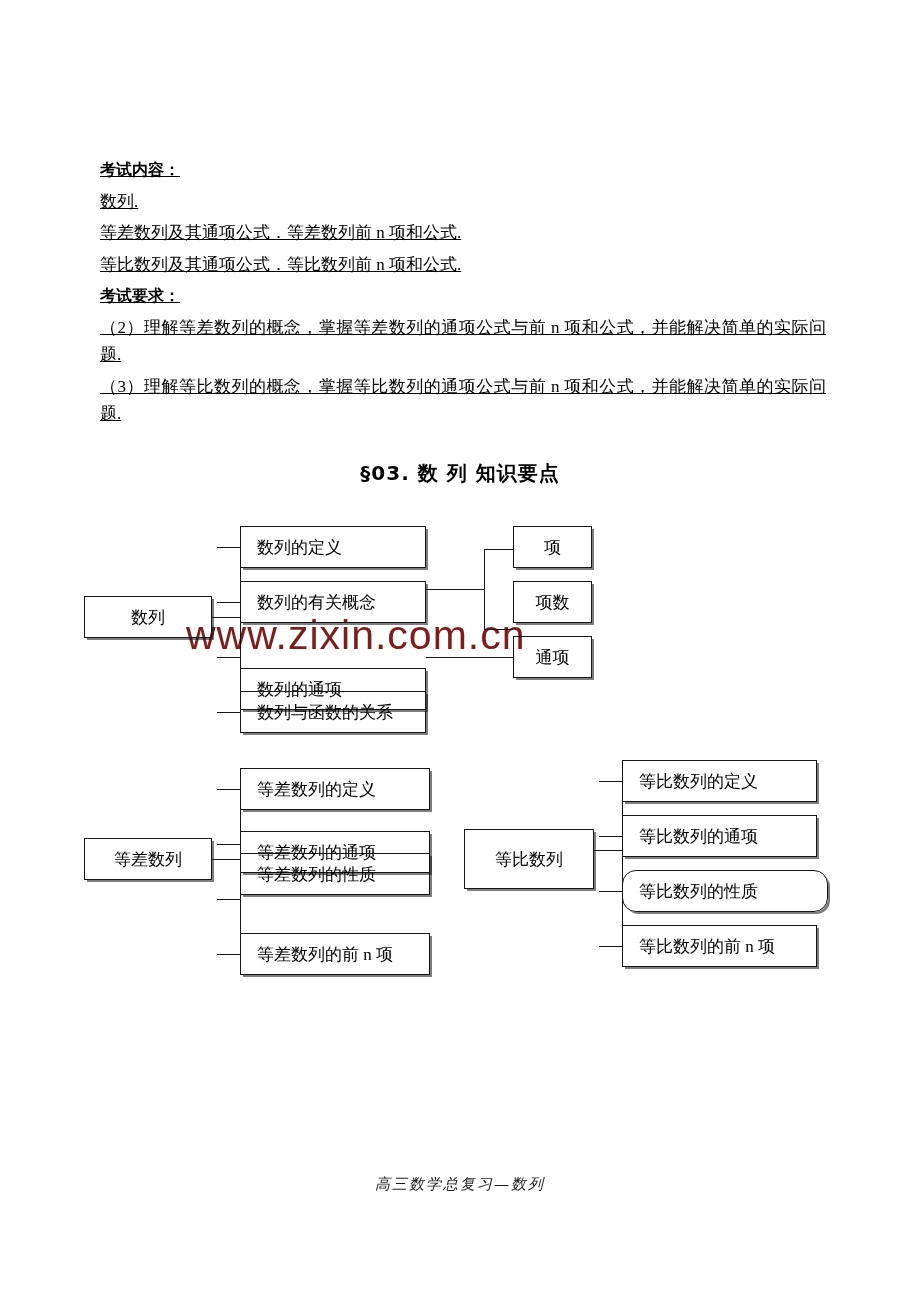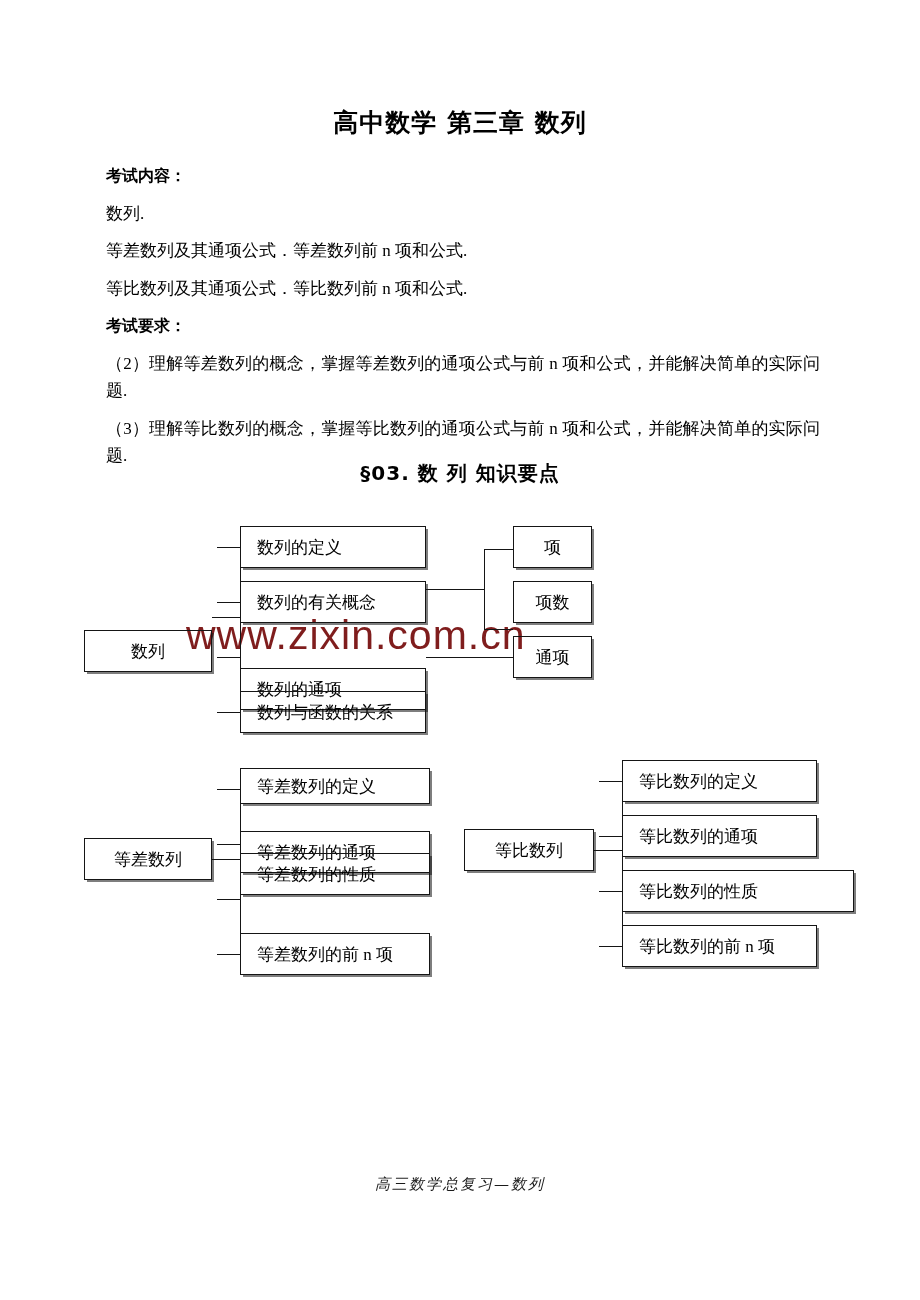--- a/index.html
+++ b/index.html
@@ -50,22 +50,23 @@
   .body-text {
     position: absolute;
     left: 96px;
     top: 152px;
     width: 734px;
     font-size: 17px;
     line-height: 27.5px;
     z-index: 2;
   }
   .body-text p {
-    margin: 10px;
+    margin: 4px;
     text-align: justify;
+    text-decoration: underline;
   }
   .lbl {
     font-weight: bold;
     font-family: "DejaVu Sans", "Liberation Sans", sans-serif;
     font-size: 16px;
   }
   .indent { text-indent: 0; }
 
   
   .sec-heading {
@@ -125,37 +126,36 @@
     font-style: italic;
   }
 </style>
 </head>
 <body>
 
 <div class="page">
 
   <div class="watermark">www.zixin.com.cn</div>
 
-  <div class="doc-title">高中数学 第三章   数列</div>
 
   <div class="body-text">
     <p class="lbl">考试内容：</p>
     <p>数列.</p>
     <p>等差数列及其通项公式．等差数列前 n 项和公式.</p>
     <p>等比数列及其通项公式．等比数列前 n 项和公式.</p>
     <p class="lbl">考试要求：</p>
     <p class="indent">（2）理解等差数列的概念，掌握等差数列的通项公式与前 n 项和公式，并能解决简单的实际问题.</p>
     <p class="indent">（3）理解等比数列的概念，掌握等比数列的通项公式与前 n 项和公式，并能解决简单的实际问题.</p>
   </div>
 
   <div class="sec-heading">§03. 数 列   知识要点</div>
 
   <div class="diagram" style="left:0; top:0; width:920px; height:760px;">
 
-    <div class="node center" style="left:84px; top:596px; width:128px; height:42px;margin-top:34px;">
+    <div class="node center" style="left:84px; top:596px; width:128px; height:42px;">
       <span>数列</span>
     </div>
 
     <div class="hline" style="left:212px; top:617px; width:28px;"></div>
 
     <div class="vline" style="left:240px; top:547px; height:165px;"></div>
 
     <div class="hline" style="left:217px; top:547px; width:23px;"></div>
     <div class="hline" style="left:217px; top:602px; width:23px;"></div>
     <div class="hline" style="left:217px; top:657px; width:23px;"></div>
@@ -198,54 +198,54 @@
       <span>等差数列</span>
     </div>
 
     <div class="hline" style="left:212px; top:859px; width:28px;"></div>
     <div class="vline" style="left:240px; top:789px; height:165px;"></div>
     <div class="hline" style="left:217px; top:789px; width:23px;"></div>
     <div class="hline" style="left:217px; top:844px; width:23px;"></div>
     <div class="hline" style="left:217px; top:899px; width:23px;"></div>
     <div class="hline" style="left:217px; top:954px; width:23px;"></div>
 
-    <div class="node lead" style="left:240px; top:768px; width:190px; height:36px;">
+    <div class="node lead" style="left:240px; top:768px; width:190px; height:42px;">
       <span>等差数列的定义</span>
     </div>
     <div class="node lead" style="left:240px; top:823px; width:190px; height:42px;margin-top:8px;">
       <span>等差数列的通项</span>
     </div>
     <div class="node lead" style="left:240px; top:853px; width:190px; height:42px;">
       <span>等差数列的性质</span>
     </div>
     <div class="node lead" style="left:240px; top:933px; width:190px; height:42px;">
       <span>等差数列的前 n 项</span>
     </div>
   </div>
 
   <div class="diagram" style="left:0; top:0; width:920px; height:1000px;">
 
-    <div class="node center" style="left:464px; top:829px; width:130px; height:42px;">
+    <div class="node center" style="left:464px; top:829px; width:130px; height:60px;">
       <span>等比数列</span>
     </div>
 
     <div class="hline" style="left:594px; top:850px; width:28px;"></div>
     <div class="vline" style="left:622px; top:781px; height:165px;"></div>
     <div class="hline" style="left:599px; top:781px; width:23px;"></div>
     <div class="hline" style="left:599px; top:836px; width:23px;"></div>
     <div class="hline" style="left:599px; top:891px; width:23px;"></div>
     <div class="hline" style="left:599px; top:946px; width:23px;"></div>
 
     <div class="node lead" style="left:622px; top:760px; width:195px; height:42px;">
       <span>等比数列的定义</span>
     </div>
     <div class="node lead" style="left:622px; top:815px; width:195px; height:42px;">
       <span>等比数列的通项</span>
     </div>
-    <div class="node lead" style="left:622px; top:870px; width:232px; height:42px;">
+    <div class="node lead" style="left:622px; top:870px; width:206px; height:42px;border-radius:14px;">
       <span>等比数列的性质</span>
     </div>
     <div class="node lead" style="left:622px; top:925px; width:195px; height:42px;">
       <span>等比数列的前 n 项</span>
     </div>
   </div>
 
   <div class="footer">高三数学总复习—数列</div>
 
 </div>

